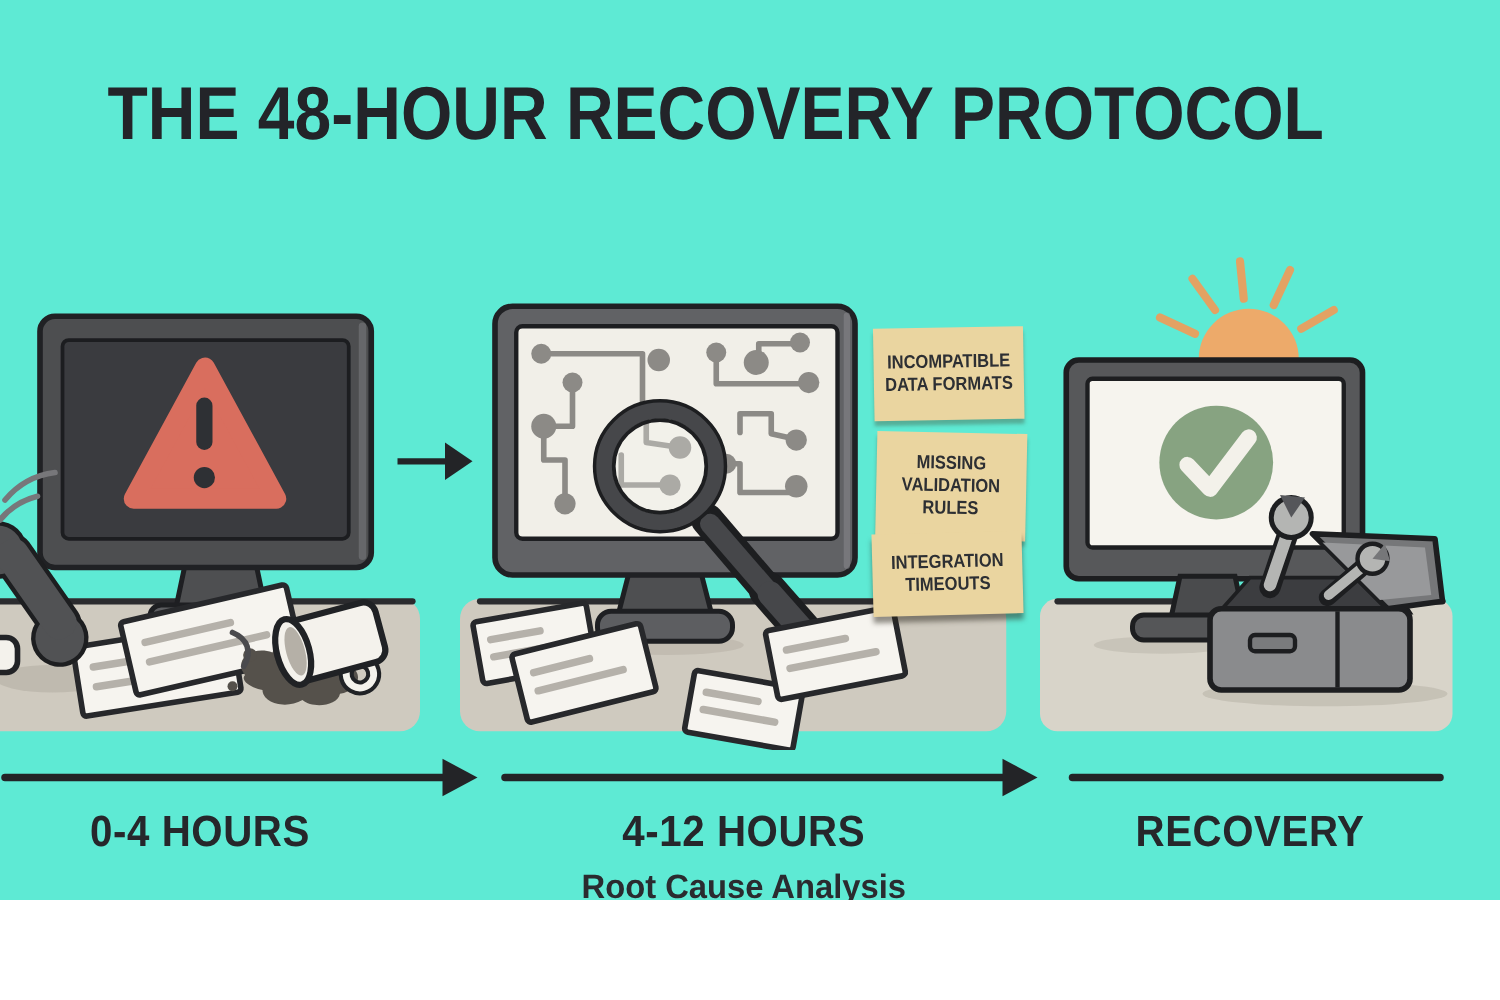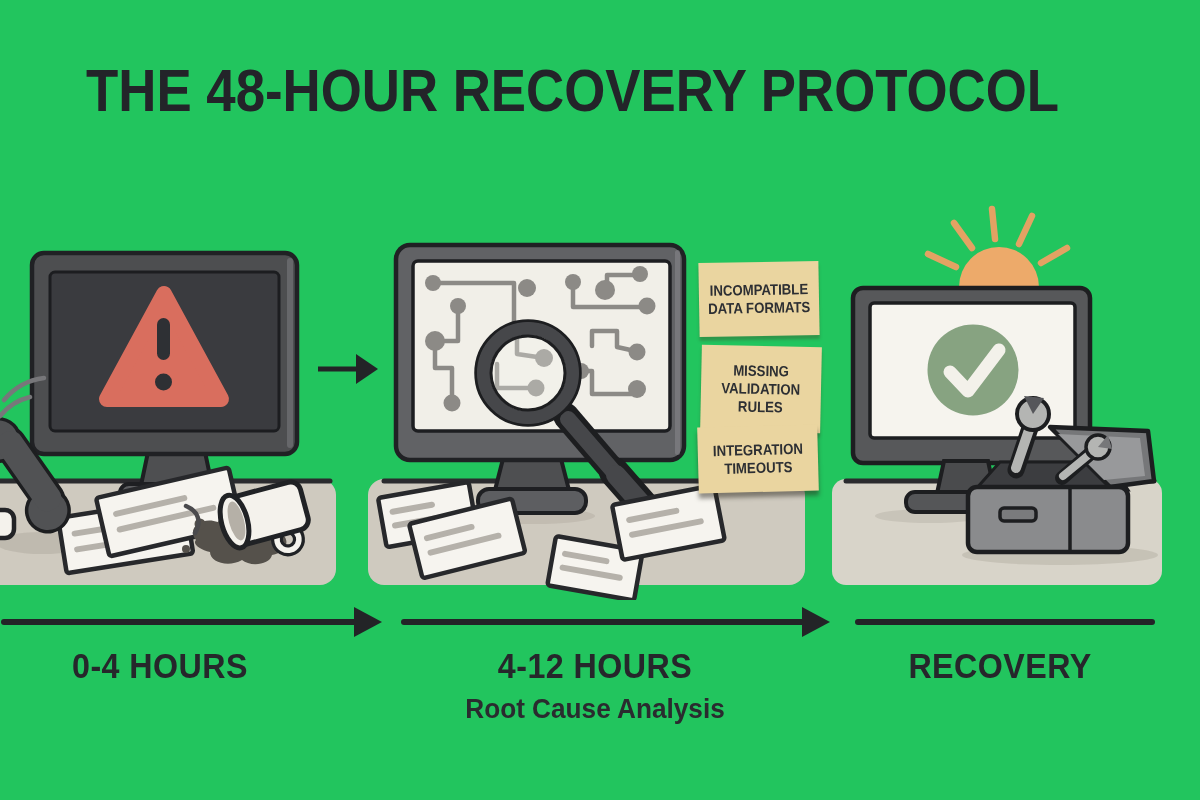--- a/index.html
+++ b/index.html
@@ -1,18 +1,18 @@
 <!DOCTYPE html>
 <html><head>
 <meta charset="utf-8">
 <style>
   html,body{margin:0;padding:0;}
   .canvas{
-    position:relative; width:1200px; height:800px; overflow:hidden;
-    background:#22c55e; font-family:"Liberation Sans", sans-serif;
+    position:relative; width:1200px; height:720px; overflow:hidden;
+    background:#5eead4; font-family:"Liberation Sans", sans-serif;
   }
   .title{
     position:absolute; left:86px; top:56px; margin:0;
     font-size:60px; font-weight:800; letter-spacing:0px; color:#232429;
     transform:scaleX(.88); transform-origin:left top; white-space:nowrap;
   }
   svg{position:absolute; display:block;}
   .svg1{left:0;top:240px;}
   .svg2{left:355px;top:230px;}
   .svg3{left:820px;top:205px;}

